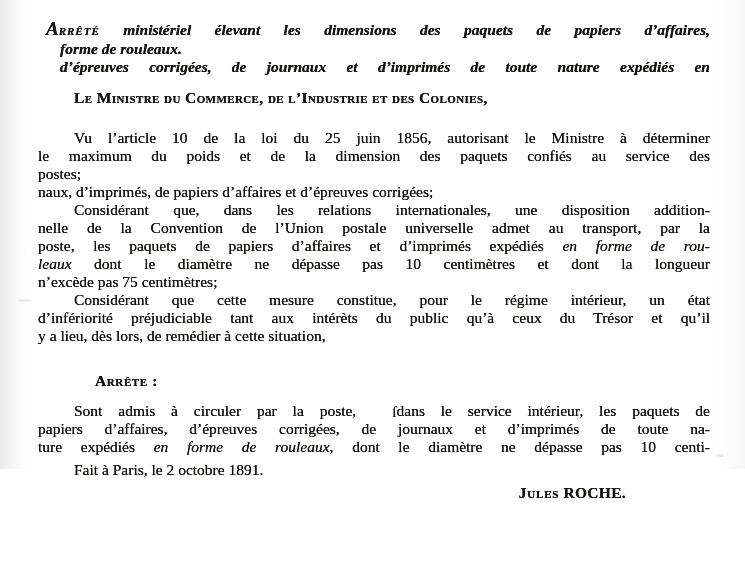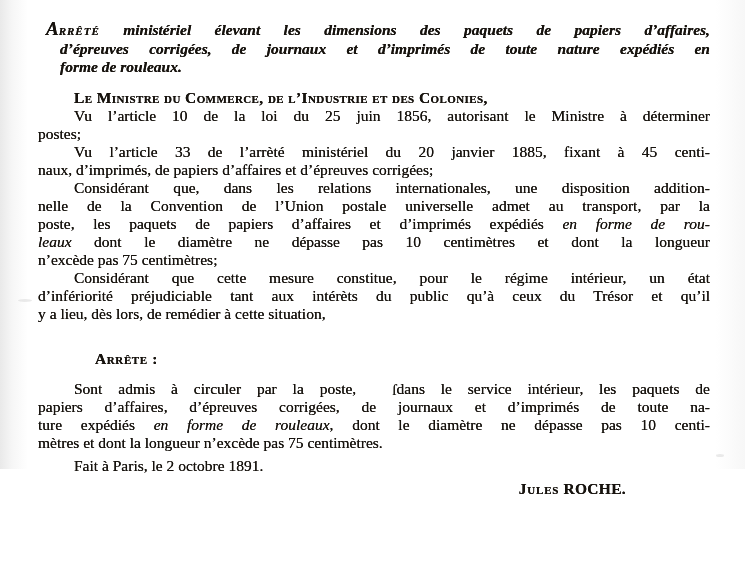--- a/index.html
+++ b/index.html
@@ -26,21 +26,21 @@
   .lead{font-size:19px;line-height:1;font-style:italic;}
   .sc2{font-variant:small-caps;letter-spacing:1px;}
   
   .ln{white-space:normal;}
   .just{text-align:justify;text-align-last:justify;}
   .ind{text-indent:36px;}
   .it{font-style:italic;}
   .art{display:inline-block;transform:translateY(1px);opacity:.95;}
   
   .salutation{
-    margin-top:12px;margin-bottom:0;text-indent:36px;
+    margin-top:12px;margin-bottom:22px;text-indent:36px;
     font-variant:small-caps;font-weight:700;letter-spacing:.4px;
   }
   .arrete{
     margin:27px 0 12px 57px;
     font-variant:small-caps;font-weight:700;letter-spacing:.6px;
   }
   .closing{margin-top:5px;text-indent:36px;}
   .signature{
     margin-top:5px;text-align:right;padding-right:84px;font-weight:700;letter-spacing:.3px;
   }
@@ -54,33 +54,33 @@
 <body>
 
 <div class="page">
   <div class="smudge s1"></div>
   <div class="smudge s2"></div>
 
   <div class="doc">
 
     <div class="title">
         <div class="ln just pull"><span class="lead">A</span><span class="sc2">rrêté</span> ministériel élevant les dimensions des paquets de papiers d’affaires,</div>
+        <div class="ln">forme de rouleaux.</div>
         <div class="ln just">d’épreuves corrigées, de journaux et d’imprimés de toute nature expédiés en</div>
-        <div class="ln">forme de rouleaux.</div>
       </div>
 
     <div class="salutation">Le Ministre du Commerce, de l’Industrie et des Colonies,</div>
 
     <div>
         <div class="para">
           <div class="ln just ind">Vu l’article 10 de la loi du 25 juin 1856, autorisant le Ministre à déterminer</div>
+          <div class="ln just">le maximum du poids et de la dimension des paquets confiés au service des</div>
           <div class="ln">postes;</div>
         </div>
         <div class="para">
-          <div class="ln just ind">Vu l’article 33 de l’arrèté ministériel du 20 janvier 1885, fixant à 45 centi-</div>
           <div class="ln">naux, d’imprimés, de papiers d’affaires et d’épreuves corrigées;</div>
         </div>
         <div class="para">
           <div class="ln just ind">Considérant que, dans les relations internationales, une disposition addition-</div>
           <div class="ln just">nelle de la Convention de l’Union postale universelle admet au transport, par la</div>
           <div class="ln just">poste, les paquets de papiers d’affaires et d’imprimés expédiés <span class="it">en forme de rou-</span></div>
           <div class="ln just"><span class="it">leaux</span> dont le diamètre ne dépasse pas 10 centimètres et dont la longueur</div>
           <div class="ln">n’excède pas 75 centimètres;</div>
         </div>
         <div class="para">
@@ -90,21 +90,20 @@
         </div>
       </div>
 
     <div class="arrete">Arrête :</div>
 
     <div>
         <div class="para">
           <div class="ln just ind">Sont admis à circuler par la poste,<span class="art">ſ</span>dans le service intérieur, les paquets de</div>
           <div class="ln just">papiers d’affaires, d’épreuves corrigées, de journaux et d’imprimés de toute na-</div>
           <div class="ln just">ture expédiés <span class="it">en forme de rouleaux</span>, dont le diamètre ne dépasse pas 10 centi-</div>
-          <div class="ln">mètres et dont la longueur n’excède pas 75 centimètres.</div>
         </div>
       </div>
 
     <div class="closing">Fait à Paris, le 2 octobre 1891.</div>
 
     <div class="signature">
       <span class="sc2">Jules</span>
       <span> </span>
       <span>ROCHE.</span>
     </div>

